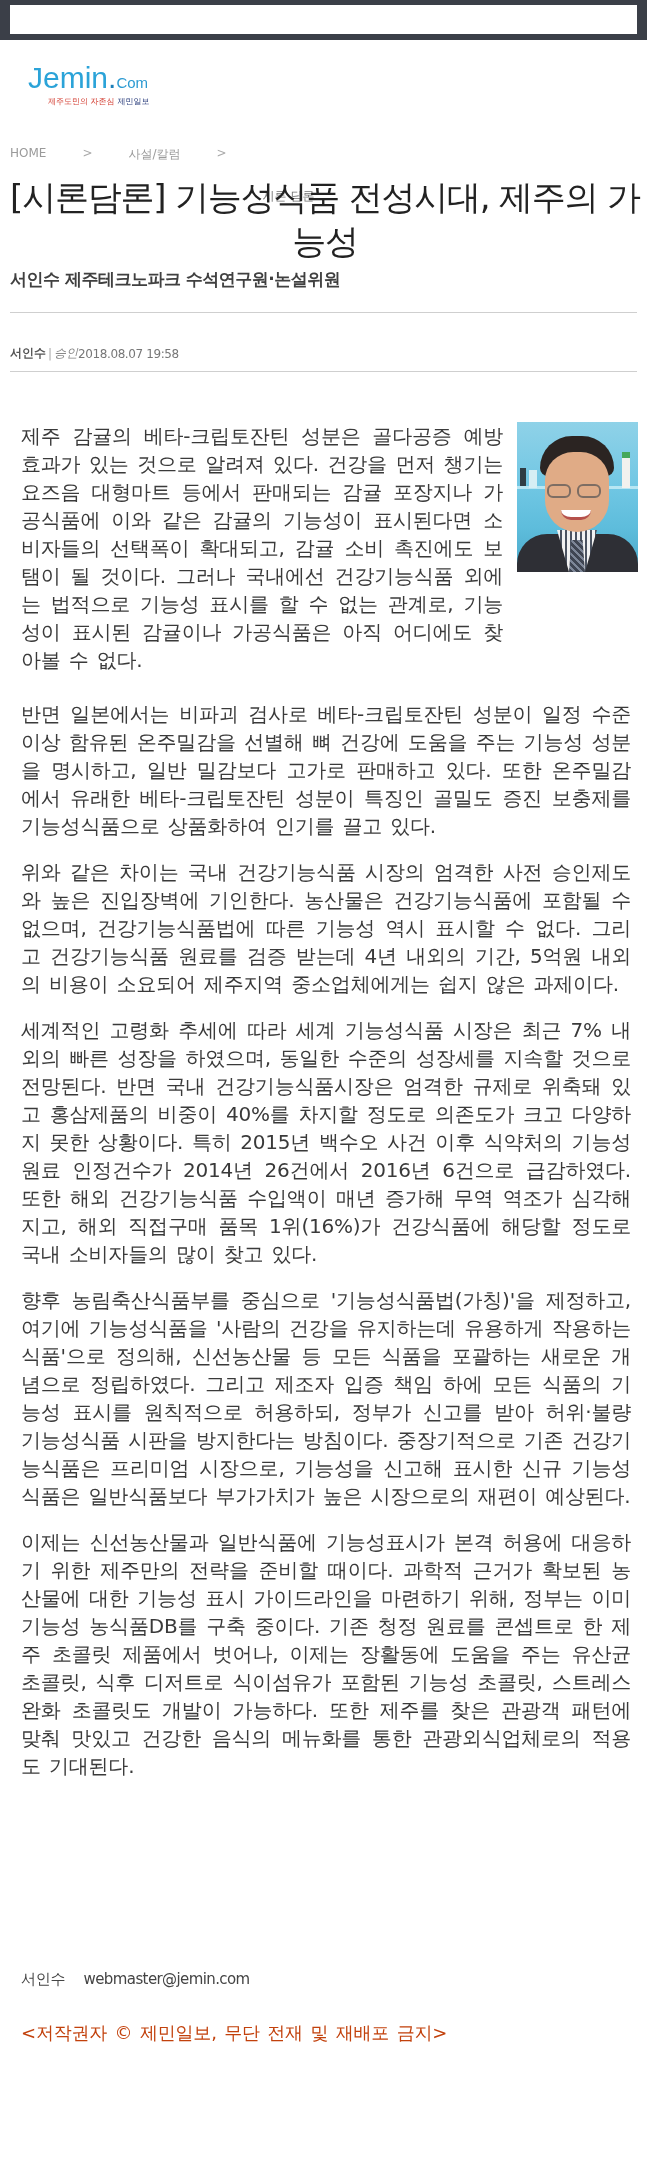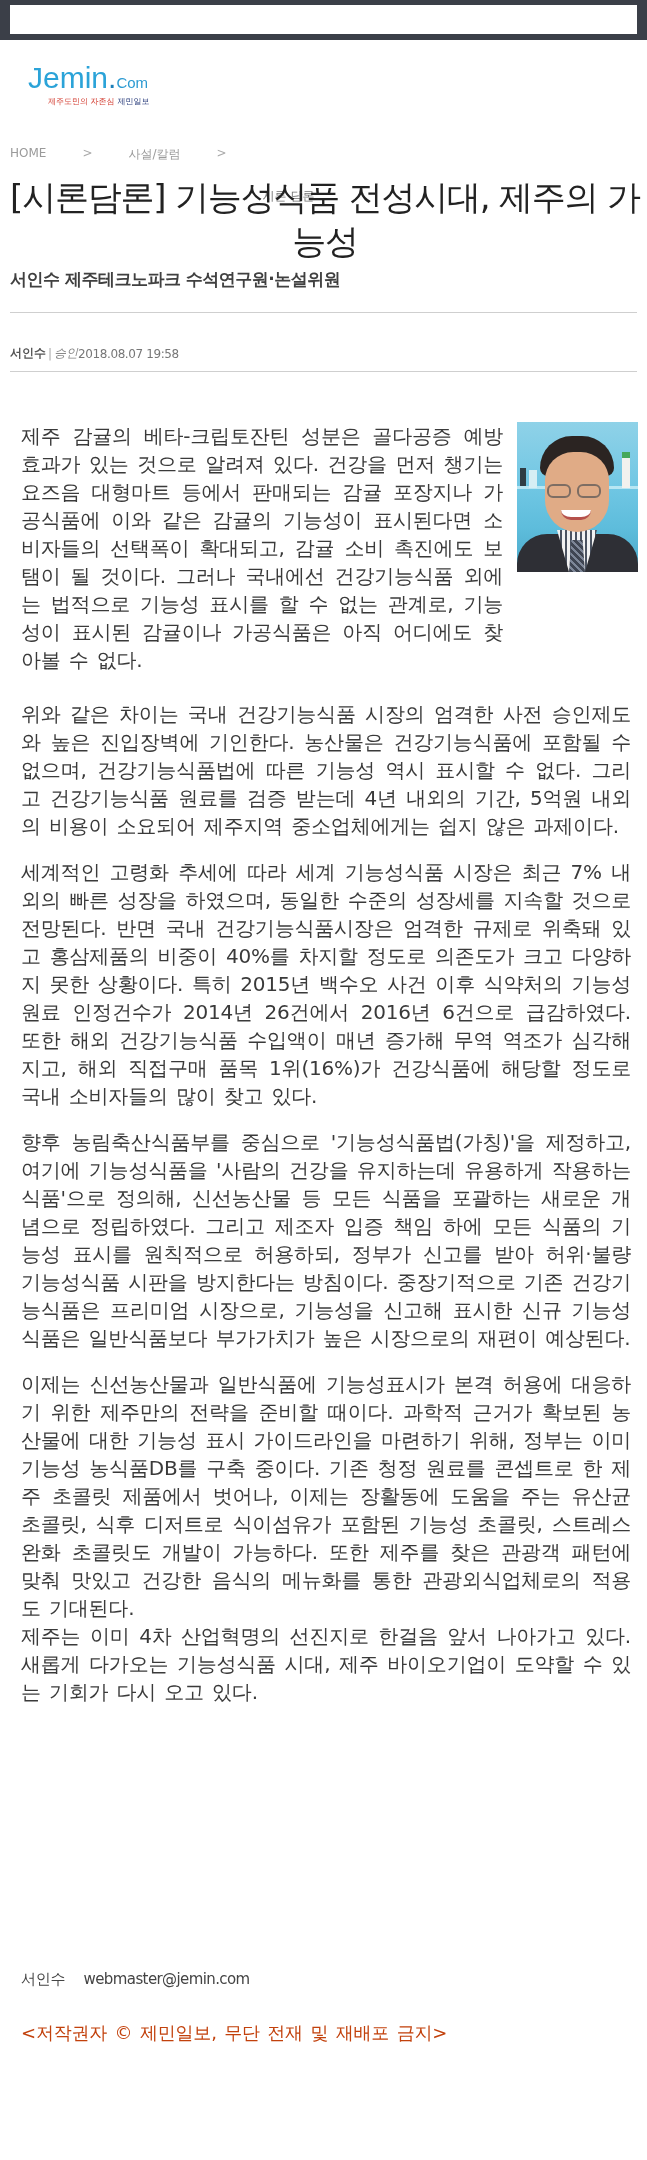--- a/index.html
+++ b/index.html
@@ -162,25 +162,25 @@
   <div class="tie"></div>
   <div class="hair"></div>
   <div class="face"></div>
   <div class="glasses-l"></div>
   <div class="glasses-r"></div>
   <div class="smile"></div>
 </div>
 
 <div class="article">
   <p class="first">제주 감귤의 베타-크립토잔틴 성분은 골다공증 예방 효과가 있는 것으로 알려져 있다. 건강을 먼저 챙기는 요즈음 대형마트 등에서 판매되는 감귤 포장지나 가공식품에 이와 같은 감귤의 기능성이 표시된다면 소비자들의 선택폭이 확대되고, 감귤 소비 촉진에도 보탬이 될 것이다. 그러나 국내에선 건강기능식품 외에는 법적으로 기능성 표시를 할 수 없는 관계로, 기능성이 표시된 감귤이나 가공식품은 아직 어디에도 찾아볼 수 없다.</p>
+  <p>반면 일본에서는 비파괴 검사로 베타-크립토잔틴 성분이 일정 수준 이상 함유된 온주밀감을 선별해 뼈 건강에 도움을 주는 기능성 성분을 명시하고, 일반 밀감보다 고가로 판매하고 있다. 또한 온주밀감에서 유래한 베타-크립토잔틴 성분이 특징인 골밀도 증진 보충제를 기능성식품으로 상품화하여 인기를 끌고 있다.</p>
   <p>위와 같은 차이는 국내 건강기능식품 시장의 엄격한 사전 승인제도와 높은 진입장벽에 기인한다. 농산물은 건강기능식품에 포함될 수 없으며, 건강기능식품법에 따른 기능성 역시 표시할 수 없다. 그리고 건강기능식품 원료를 검증 받는데 4년 내외의 기간, 5억원 내외의 비용이 소요되어 제주지역 중소업체에게는 쉽지 않은 과제이다.</p>
   <p>세계적인 고령화 추세에 따라 세계 기능성식품 시장은 최근 7% 내외의 빠른 성장을 하였으며, 동일한 수준의 성장세를 지속할 것으로 전망된다. 반면 국내 건강기능식품시장은 엄격한 규제로 위축돼 있고 홍삼제품의 비중이 40%를 차지할 정도로 의존도가 크고 다양하지 못한 상황이다. 특히 2015년 백수오 사건 이후 식약처의 기능성 원료 인정건수가 2014년 26건에서 2016년 6건으로 급감하였다. 또한 해외 건강기능식품 수입액이 매년 증가해 무역 역조가 심각해지고, 해외 직접구매 품목 1위(16%)가 건강식품에 해당할 정도로 국내 소비자들의 많이 찾고 있다.</p>
   <p>향후 농림축산식품부를 중심으로 '기능성식품법(가칭)'을 제정하고, 여기에 기능성식품을 '사람의 건강을 유지하는데 유용하게 작용하는 식품'으로 정의해, 신선농산물 등 모든 식품을 포괄하는 새로운 개념으로 정립하였다. 그리고 제조자 입증 책임 하에 모든 식품의 기능성 표시를 원칙적으로 허용하되, 정부가 신고를 받아 허위·불량 기능성식품 시판을 방지한다는 방침이다. 중장기적으로 기존 건강기능식품은 프리미엄 시장으로, 기능성을 신고해 표시한 신규 기능성식품은 일반식품보다 부가가치가 높은 시장으로의 재편이 예상된다.</p>
   <p class="tight">이제는 신선농산물과 일반식품에 기능성표시가 본격 허용에 대응하기 위한 제주만의 전략을 준비할 때이다. 과학적 근거가 확보된 농산물에 대한 기능성 표시 가이드라인을 마련하기 위해, 정부는 이미 기능성 농식품DB를 구축 중이다. 기존 청정 원료를 콘셉트로 한 제주 초콜릿 제품에서 벗어나, 이제는 장활동에 도움을 주는 유산균 초콜릿, 식후 디저트로 식이섬유가 포함된 기능성 초콜릿, 스트레스 완화 초콜릿도 개발이 가능하다. 또한 제주를 찾은 관광객 패턴에 맞춰 맛있고 건강한 음식의 메뉴화를 통한 관광외식업체로의 적용도 기대된다.</p>
-  <p class="closing">제주는 이미 4차 산업혁명의 선진지로 한걸음 앞서 나아가고 있다. 새롭게 다가오는 기능성식품 시대, 제주 바이오기업이 도약할 수 있는 기회가 다시 오고 있다.</p>
 </div>
 
 <div class="byline">
   <span>서인수</span>
   <a class="email">webmaster@jemin.com</a>
 </div>
 
 <div class="copyright">&lt;저작권자 © 제민일보, 무단 전재 및 재배포 금지&gt;</div>
 
 </body></html>

